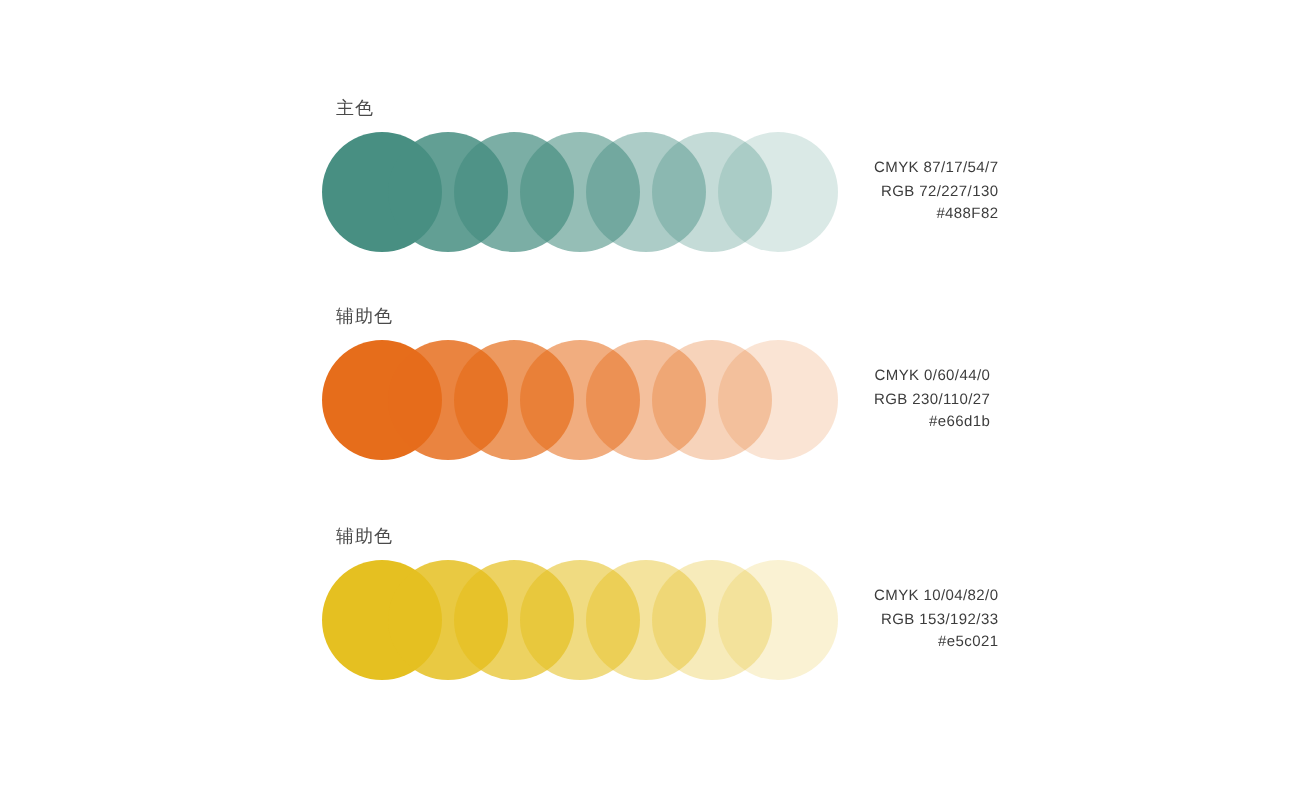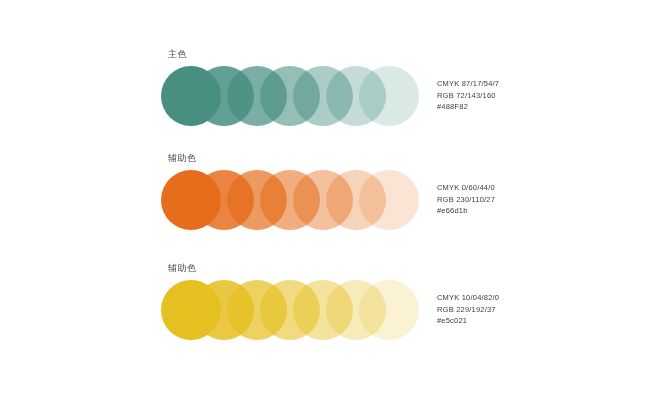--- a/index.html
+++ b/index.html
@@ -57,41 +57,42 @@
     left: 437px;
     top: 30px;
     font-size: 7.5px;
     line-height: 11.5px;
     color: #3c3c3c;
     white-space: nowrap;
   }
   .info-line {
     display: block;
     letter-spacing: 0.2px;
+    text-align: right;
   }
 </style>
 </head>
 <body>
 
 <div class="palette-page">
 
   <div class="swatch-group" id="group-0">
     <div class="group-label">主色</div>
     <div class="circle-row">
         <div class="swatch-circle" style="left: 0px; width: 60px; height: 60px; background: rgb(72, 143, 130); opacity: 1;"></div>
         <div class="swatch-circle" style="left: 33px; width: 60px; height: 60px; background: rgb(72, 143, 130); opacity: 0.86;"></div>
         <div class="swatch-circle" style="left: 66px; width: 60px; height: 60px; background: rgb(72, 143, 130); opacity: 0.72;"></div>
         <div class="swatch-circle" style="left: 99px; width: 60px; height: 60px; background: rgb(72, 143, 130); opacity: 0.58;"></div>
         <div class="swatch-circle" style="left: 132px; width: 60px; height: 60px; background: rgb(72, 143, 130); opacity: 0.45;"></div>
         <div class="swatch-circle" style="left: 165px; width: 60px; height: 60px; background: rgb(72, 143, 130); opacity: 0.32;"></div>
         <div class="swatch-circle" style="left: 198px; width: 60px; height: 60px; background: rgb(72, 143, 130); opacity: 0.2;"></div>
       </div>
     <div class="info-block">
       <span class="info-line">CMYK  87/17/54/7</span>
-      <span class="info-line">RGB  72/143/160</span>
+      <span class="info-line">RGB  72/227/130</span>
       <span class="info-line">#488F82</span>
     </div>
   </div>
 
   <div class="swatch-group" id="group-1">
     <div class="group-label">辅助色</div>
     <div class="circle-row">
         <div class="swatch-circle" style="left: 0px; width: 60px; height: 60px; background: rgb(230, 109, 27); opacity: 1;"></div>
         <div class="swatch-circle" style="left: 33px; width: 60px; height: 60px; background: rgb(230, 109, 27); opacity: 0.84;"></div>
         <div class="swatch-circle" style="left: 66px; width: 60px; height: 60px; background: rgb(230, 109, 27); opacity: 0.7;"></div>
@@ -113,18 +114,18 @@
         <div class="swatch-circle" style="left: 0px; width: 60px; height: 60px; background: rgb(229, 192, 33); opacity: 1;"></div>
         <div class="swatch-circle" style="left: 33px; width: 60px; height: 60px; background: rgb(229, 192, 33); opacity: 0.85;"></div>
         <div class="swatch-circle" style="left: 66px; width: 60px; height: 60px; background: rgb(229, 192, 33); opacity: 0.71;"></div>
         <div class="swatch-circle" style="left: 99px; width: 60px; height: 60px; background: rgb(229, 192, 33); opacity: 0.57;"></div>
         <div class="swatch-circle" style="left: 132px; width: 60px; height: 60px; background: rgb(229, 192, 33); opacity: 0.44;"></div>
         <div class="swatch-circle" style="left: 165px; width: 60px; height: 60px; background: rgb(229, 192, 33); opacity: 0.31;"></div>
         <div class="swatch-circle" style="left: 198px; width: 60px; height: 60px; background: rgb(229, 192, 33); opacity: 0.2;"></div>
       </div>
     <div class="info-block">
       <span class="info-line">CMYK  10/04/82/0</span>
-      <span class="info-line">RGB  229/192/37</span>
+      <span class="info-line">RGB  153/192/33</span>
       <span class="info-line">#e5c021</span>
     </div>
   </div>
 
 </div>
 
 </body></html>

